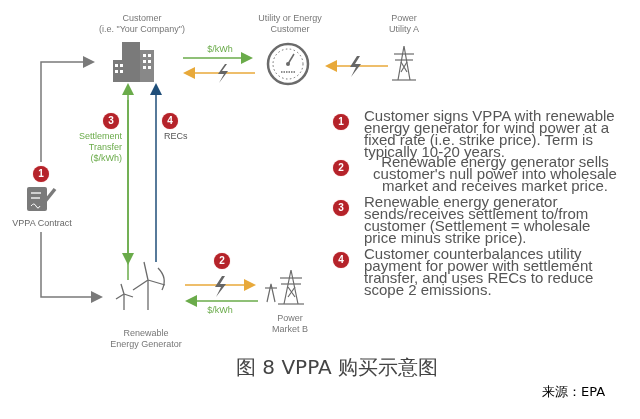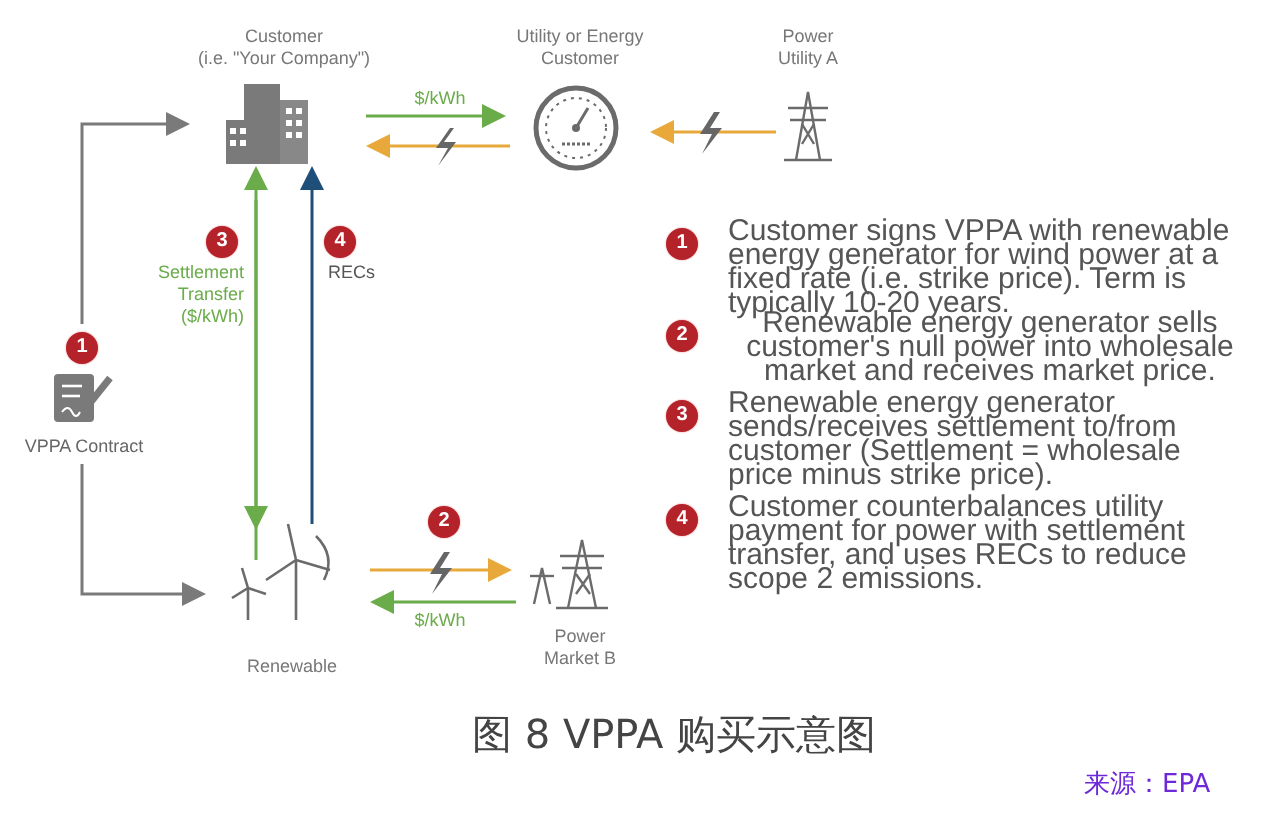--- a/index.html
+++ b/index.html
@@ -5,21 +5,21 @@
   html, body { margin:0; padding:0; }
   body { width:640px; height:419px; background:#ffffff; position:relative; overflow:hidden;
          font-family:"Liberation Sans", sans-serif; color:#6b6b6b; }
   .abs { position:absolute; }
   .lbl { font-family:"Liberation Sans", sans-serif; font-size:9px; color:#777; text-align:center; line-height:11px; }
   .badge { position:absolute; width:16px; height:16px; border-radius:50%; background:#b5232a;
            color:#fff; font-weight:bold; font-size:10px; line-height:16px; text-align:center;
            box-shadow:0 0 1px #e88; font-family:"Liberation Sans", sans-serif; }
   .step-text { position:absolute; left:364px; width:262px; font-size:15px; line-height:12px; color:#555; }
   .caption { position:absolute; left:236px; top:354px; font-family:"DejaVu Sans", sans-serif; font-size:20px; color:#444; }
-  .source { position:absolute; left:542px; top:383px; font-family:"DejaVu Sans", sans-serif; font-size:13px; color:#6d28d9; }
+  .source { position:absolute; left:542px; top:383px; font-family:"DejaVu Sans", sans-serif; font-size:13px; color:#000000; }
   svg { position:absolute; left:0; top:0; }
 </style>
 </head>
 <body>
 
 <svg width="640" height="419">
   <defs>
     <marker id="ag" markerWidth="8" markerHeight="8" refX="6" refY="4" orient="auto">
         <path d="M0,0 L8,4 L0,8 z" fill="#6aab4a"></path>
       </marker>
@@ -122,20 +122,21 @@
   <div>Utility or Energy</div>
   <div>Customer</div>
 </div>
 <div class="abs lbl" style="left:376px;top:13px;width:56px;">
   <div>Power</div>
   <div>Utility A</div>
 </div>
 <div class="abs lbl" style="left:2px;top:218px;width:80px;font-weight:normal;color:#666;">VPPA Contract</div>
 <div class="abs lbl" style="left:96px;top:328px;width:100px;">
   <div>Renewable</div>
+  <div>Energy Generator</div>
 </div>
 <div class="abs lbl" style="left:262px;top:313px;width:56px;">
   <div>Power</div>
   <div>Market B</div>
 </div>
 
 <div class="abs lbl" style="left:200px;top:44px;width:40px;color:#6aab4a;">$/kWh</div>
 <div class="abs lbl" style="left:200px;top:305px;width:40px;color:#6aab4a;">$/kWh</div>
 <div class="abs lbl" style="left:66px;top:131px;width:56px;text-align:right;color:#6aab4a;">
   <div>Settlement</div>

